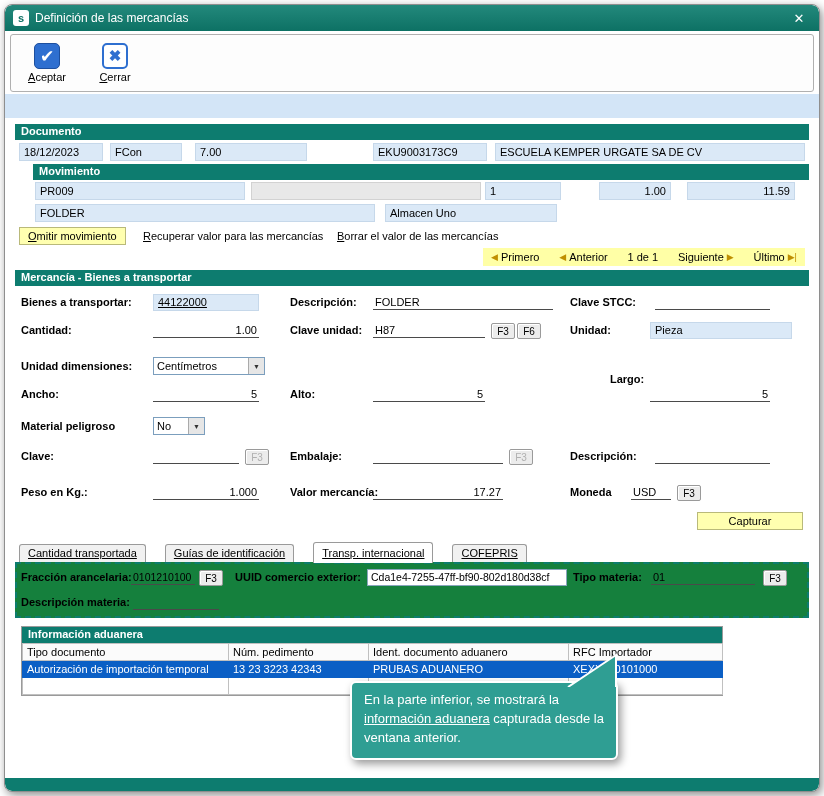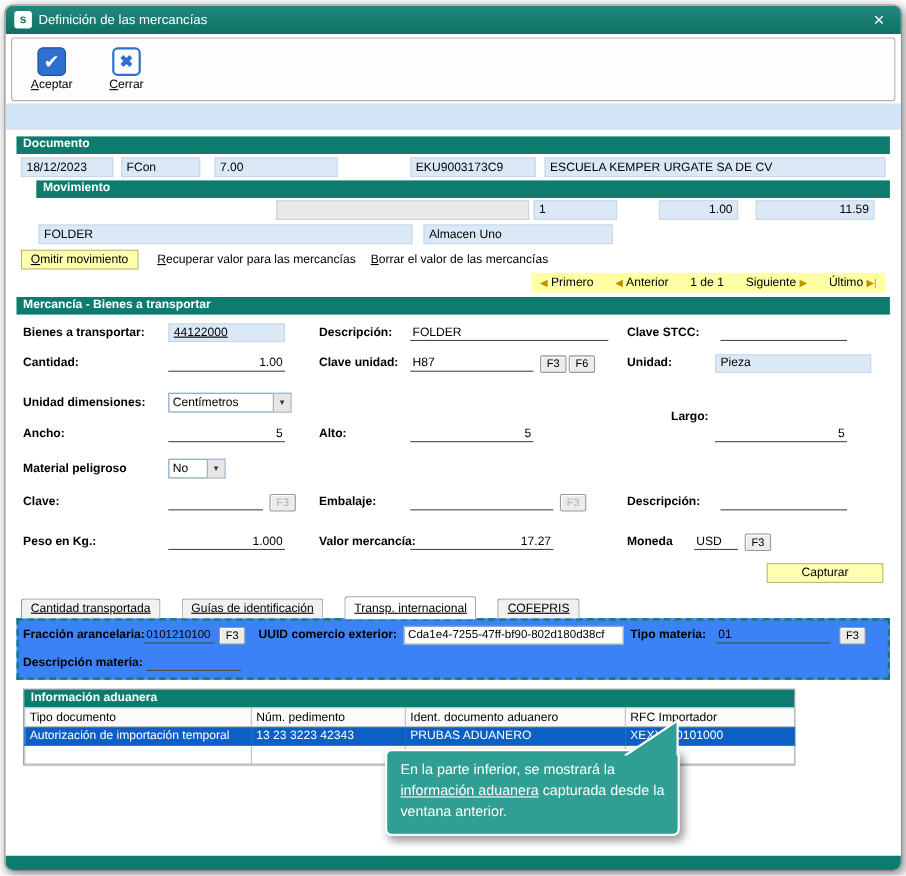--- a/index.html
+++ b/index.html
@@ -49,21 +49,21 @@
   .fkey.disabled { color:#b0b0b0; }
   .combo { position:absolute; height:18px; border:1px solid #7b9ebd; background:#fff; font-size:11px; display:flex; align-items:center; cursor:default; }
   .combo .ctext { flex:1; padding:0 3px; white-space:nowrap; overflow:hidden; }
   .combo .carrow { width:16px; height:100%; background:#e6e6e6; border-left:1px solid #aaa; font-size:7px;
                    display:flex; align-items:center; justify-content:center; color:#333; }
   .btn-capturar { position:absolute; left:692px; top:226px; width:106px; height:18px; text-align:center; line-height:13px; }
   .tabs { display:flex; margin:8px 0 0 14px; height:20px; position:relative; z-index:2; align-items:flex-end;gap:17px; }
   .tab { border:1px solid #9a9a9a; border-bottom:none; background:#f1f1f1; font-size:11px; padding:2px 8px;
          margin-right:2px; border-radius:3px 3px 0 0; text-decoration:underline; height:18px; cursor:default; white-space:nowrap; }
   .tab.active { background:#fff; height:21px; padding-top:4px; position:relative; top:1px; }
-  .dashed-panel { margin:0 10px; border:2px dashed #0d7c6f; height:56px; position:relative; background:#3b82f6; font-size:11px; }
+  .dashed-panel { margin:0 10px; border:2px dashed #0d7c6f; height:56px; position:relative; background:#15803d; font-size:11px; }
   .dp-label { position:absolute; font-weight:bold; white-space:nowrap; font-size:11px; }
   .uuid-box { position:absolute; border:1px solid #8aa5bd; background:#fff; font-size:10.5px; padding:1px 3px;
               height:17px; white-space:nowrap; overflow:hidden; }
   .aduanera { margin:8px 0 0 16px; width:702px; border:1px solid #9a9a9a; }
   .aduanera table { border-collapse:collapse; width:100%; font-size:11px; table-layout:fixed; }
   .aduanera th { background:#fbfbfb; font-weight:normal; text-align:left; border:1px solid #c0c0c0; padding:2px 4px;
                  white-space:nowrap; overflow:hidden; }
   .aduanera td { border:1px solid #c0c0c0; padding:2px 4px; white-space:nowrap; overflow:hidden; }
   .aduanera tr.selected { background:#0b5fc5; color:#fff; }
   .aduanera tr.selected td { border-color:#0b5fc5; }
@@ -107,20 +107,21 @@
       <div class="ro-field" style="left:95px;top:3px;width:72px;">FCon</div>
       <div class="ro-field" style="left:180px;top:3px;width:112px;">7.00</div>
       <div class="ro-field" style="left:358px;top:3px;width:114px;">EKU9003173C9</div>
       <div class="ro-field" style="left:480px;top:3px;width:310px;">ESCUELA KEMPER URGATE SA DE CV</div>
     </div>
   </div>
 
   <div class="mov-wrap">
     <div class="sec-header">Movimiento</div>
     <div class="mov-fields">
+      <div class="ro-field" style="left:2px;top:2px;width:210px;">PR009</div>
       <div class="ro-field gray-field" style="left:218px;top:2px;width:230px;"></div>
       <div class="ro-field" style="left:452px;top:2px;width:76px;">1</div>
       <div class="ro-field num" style="left:566px;top:2px;width:72px;">1.00</div>
       <div class="ro-field num" style="left:654px;top:2px;width:108px;">11.59</div>
       <div class="ro-field" style="left:2px;top:24px;width:340px;">FOLDER</div>
       <div class="ro-field" style="left:352px;top:24px;width:172px;">Almacen Uno</div>
     </div>
   </div>
 
   <div class="actions">

